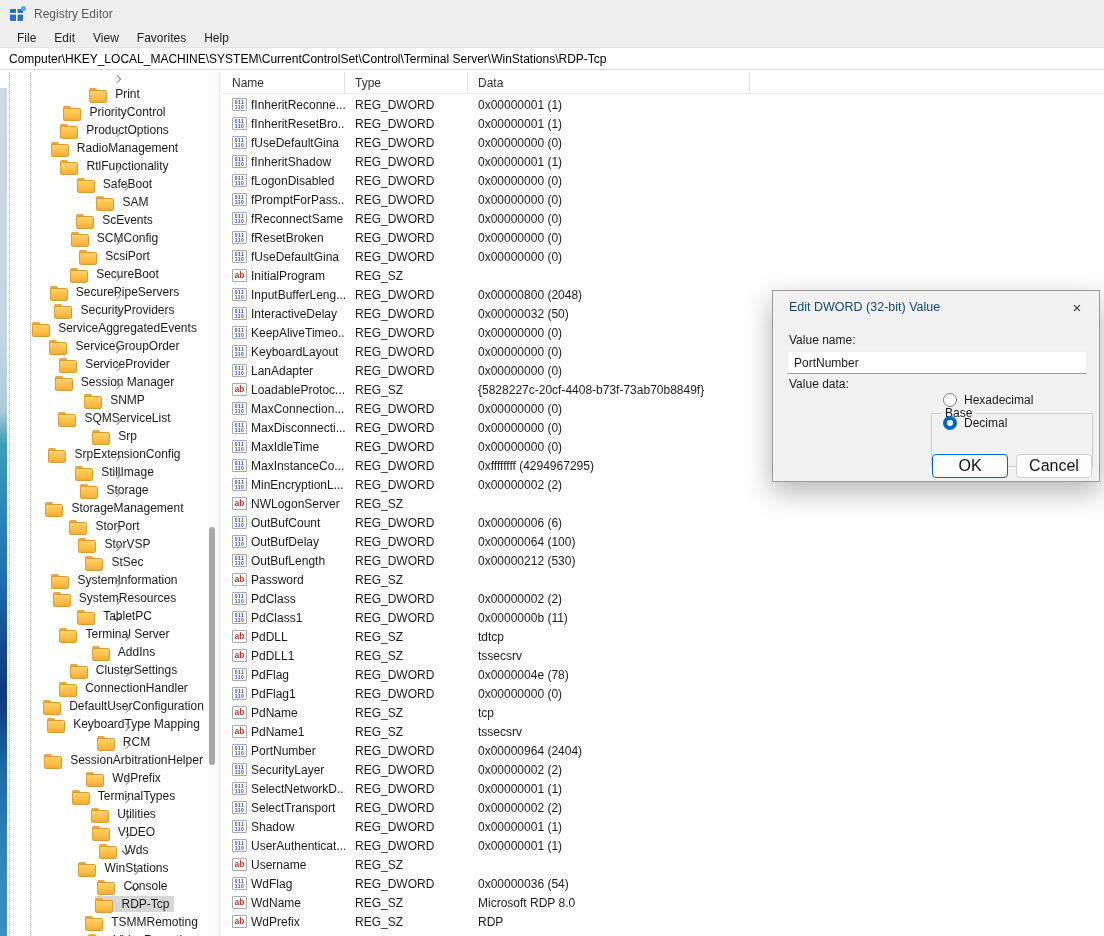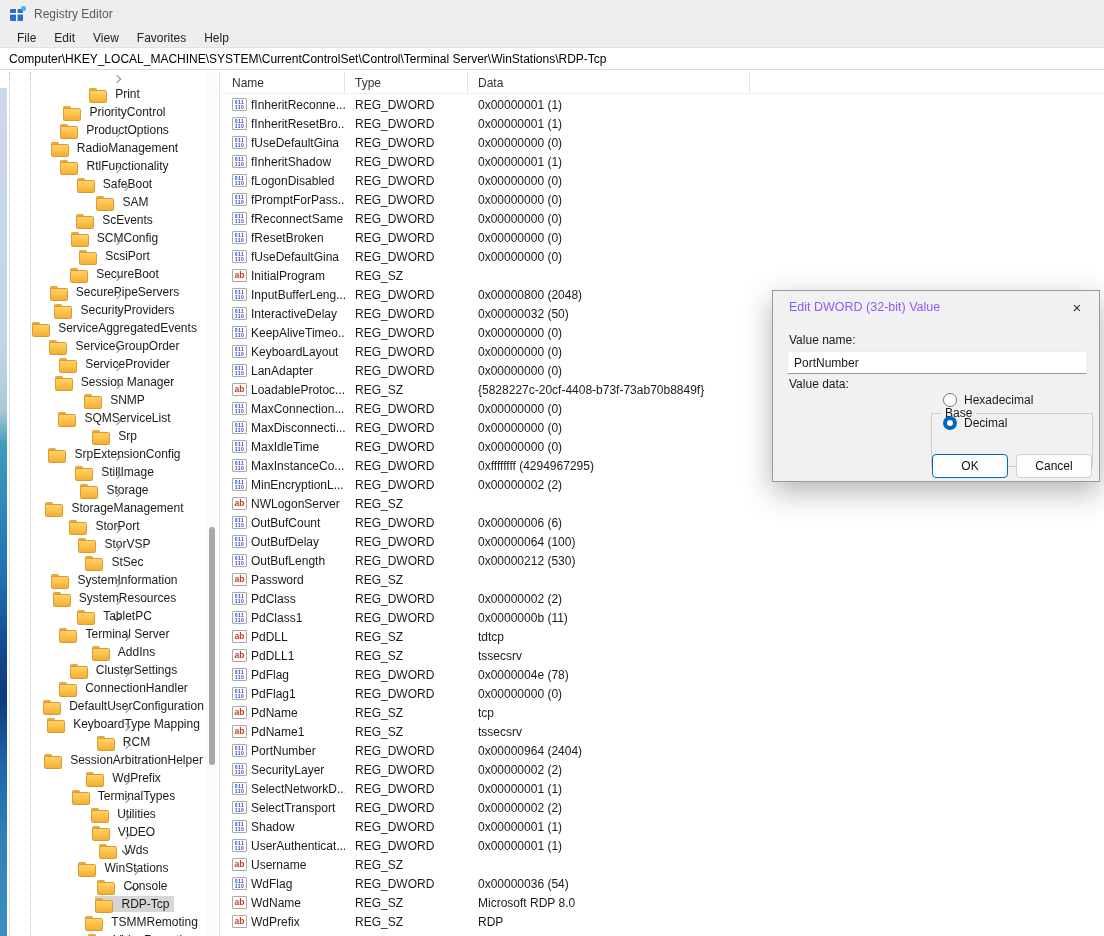--- a/index.html
+++ b/index.html
@@ -70,40 +70,40 @@
   .c-data { width:282px; }
   .vicon { width:15px; height:13px; flex:0 0 15px; border:1px solid #a8a8a8; background:#fff;
     display:flex; flex-direction:column; align-items:center; justify-content:center;
     border-radius:1px; line-height:1; }
   .vicon.dword { color:#2a46c8; font-size:5px; font-weight:bold; letter-spacing:.4px; }
   .vicon.sz { color:#c0392b; font-size:8.5px; font-weight:bold; }
   
   .dialog { position:absolute; left:772px; top:290px; width:328px; height:192px;
     background:#f1f1f1; border:1px solid #9a9a9a;
     box-shadow:0 10px 28px rgba(0,0,0,.3); }
-  .dlg-title { position:absolute; left:16px; top:9px; font-size:12.5px; color:#8b5cf6; }
+  .dlg-title { position:absolute; left:16px; top:9px; font-size:12.5px; color:#0c4a6e; }
   .dlg-close { position:absolute; right:10px; top:5px; width:24px; height:22px;
     display:flex; align-items:center; justify-content:center; font-size:15px; color:#333; }
   .dlg-label { position:absolute; color:#1a1a1a; }
   .valname-field { position:absolute; left:14px; top:60px; width:300px; height:23px;
     background:#fff; border:1px solid #ececec; border-bottom:1px solid #9b9b9b;
     display:flex; align-items:center; padding-left:6px; }
   .valdata-input { position:absolute; left:14px; top:103px; width:206px; height:23px;
     background:#fff; border:1px solid #d0d0d0; border-bottom:2px solid #0067c0;
     display:flex; align-items:center; padding-left:5px; }
   .caret { width:1px; height:13px; background:#000; margin-left:1px; }
   .groupbox { position:absolute; left:158px; top:92px; width:162px; height:54px;
     border:1px solid #cdcdcd;margin-top:30px; }
   .groupbox .legend { position:absolute; left:9px; top:-8px; background:#f1f1f1; padding:0 4px; }
   .radio-row { position:absolute; left:12px; display:flex; align-items:center; gap:7px; }
   .radio { width:14px; height:14px; border-radius:50%; border:1px solid #7a7a7a; background:#fff; flex:0 0 14px; }
   .radio.on { border:4px solid #0067c0; }
   .btn { position:absolute; top:163px; height:24px; background:#fdfdfd;
     border:1px solid #d0d0d0; border-radius:4px;
-    display:flex; align-items:center; justify-content:center; font-size:12px; color:#111; }
+    display:flex; align-items:center; justify-content:center; font-size:16px; color:#111; }
   .btn.default { border:1px solid #0067c0; }
   .btn-ok { left:159px; width:76px; }
   .btn-cancel { left:243px; width:76px; }
 </style>
 </head>
 <body>
 
 <div class="titlebar">
   <span class="app-icon">
     <span class="grid"></span>

